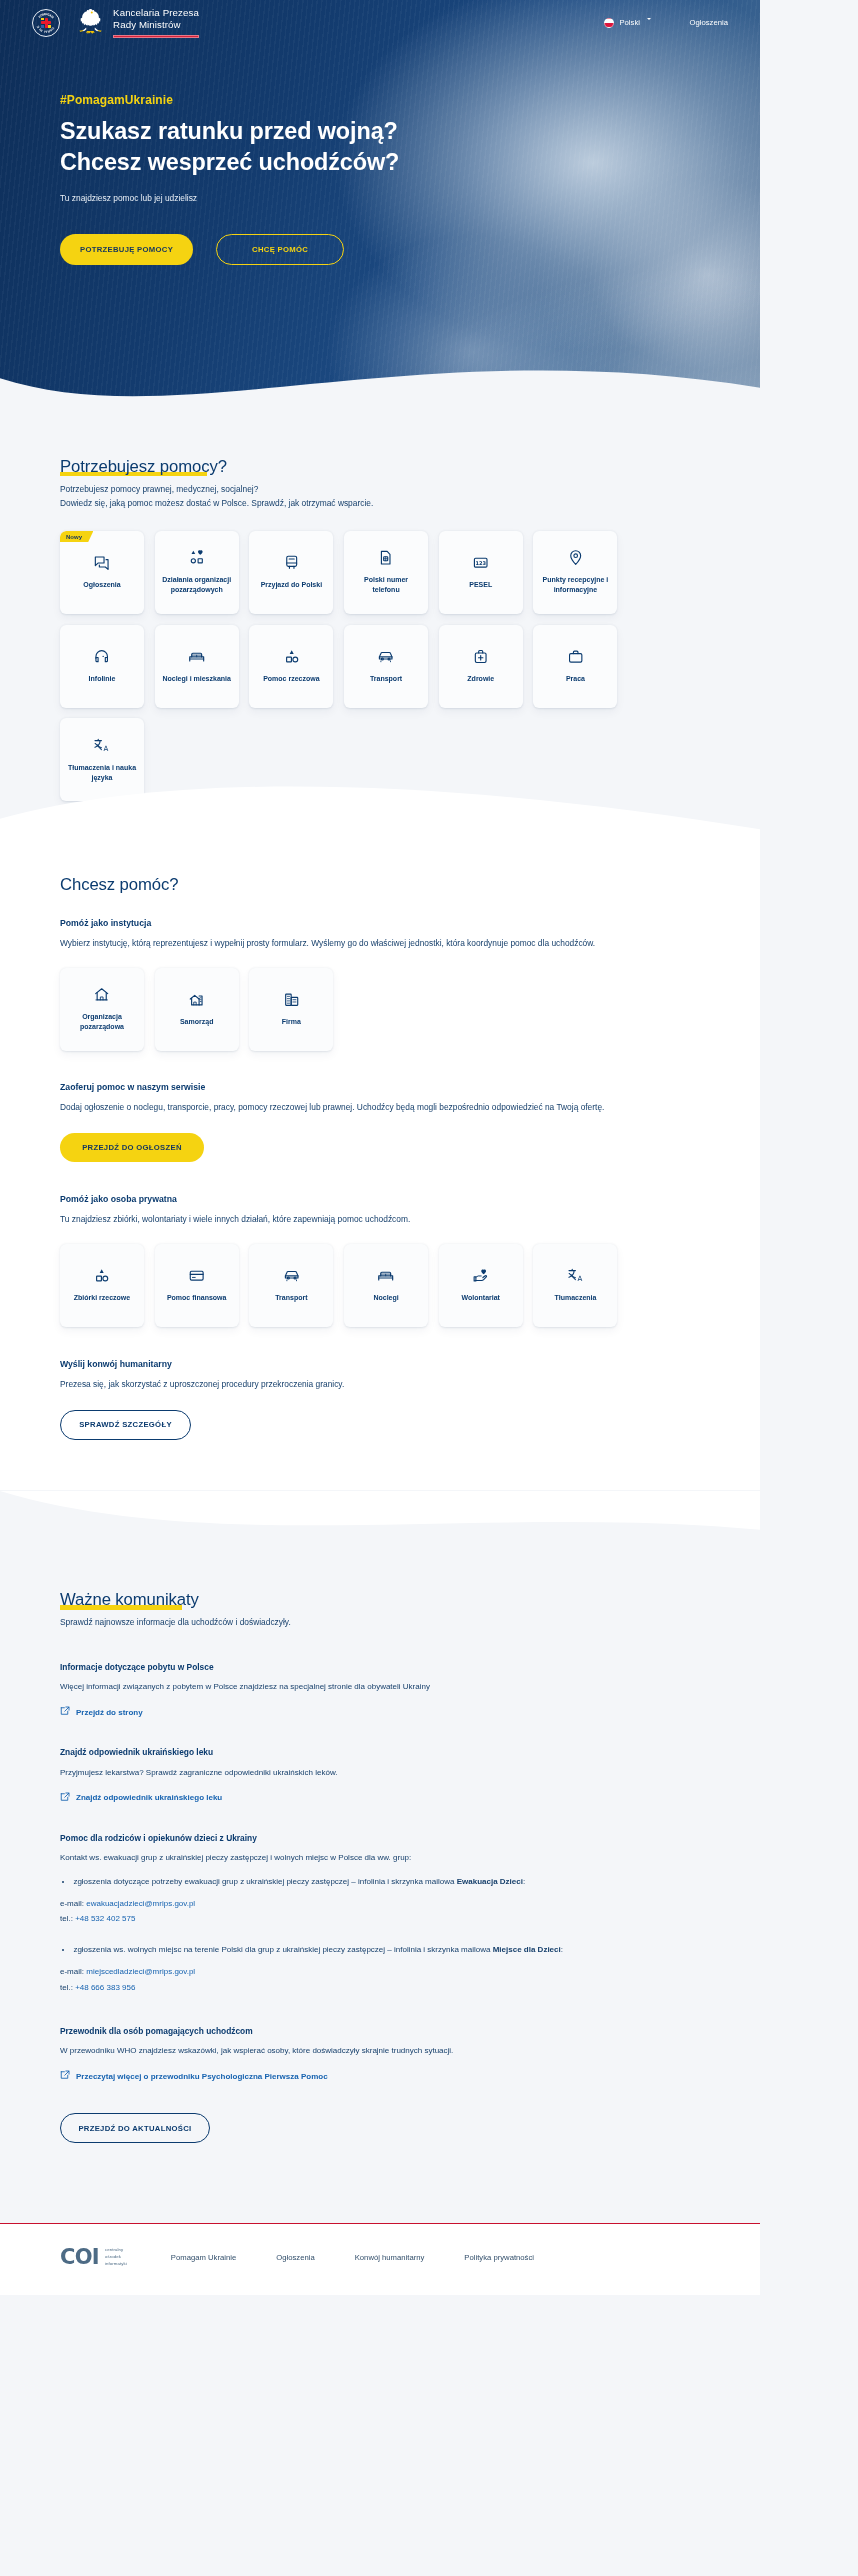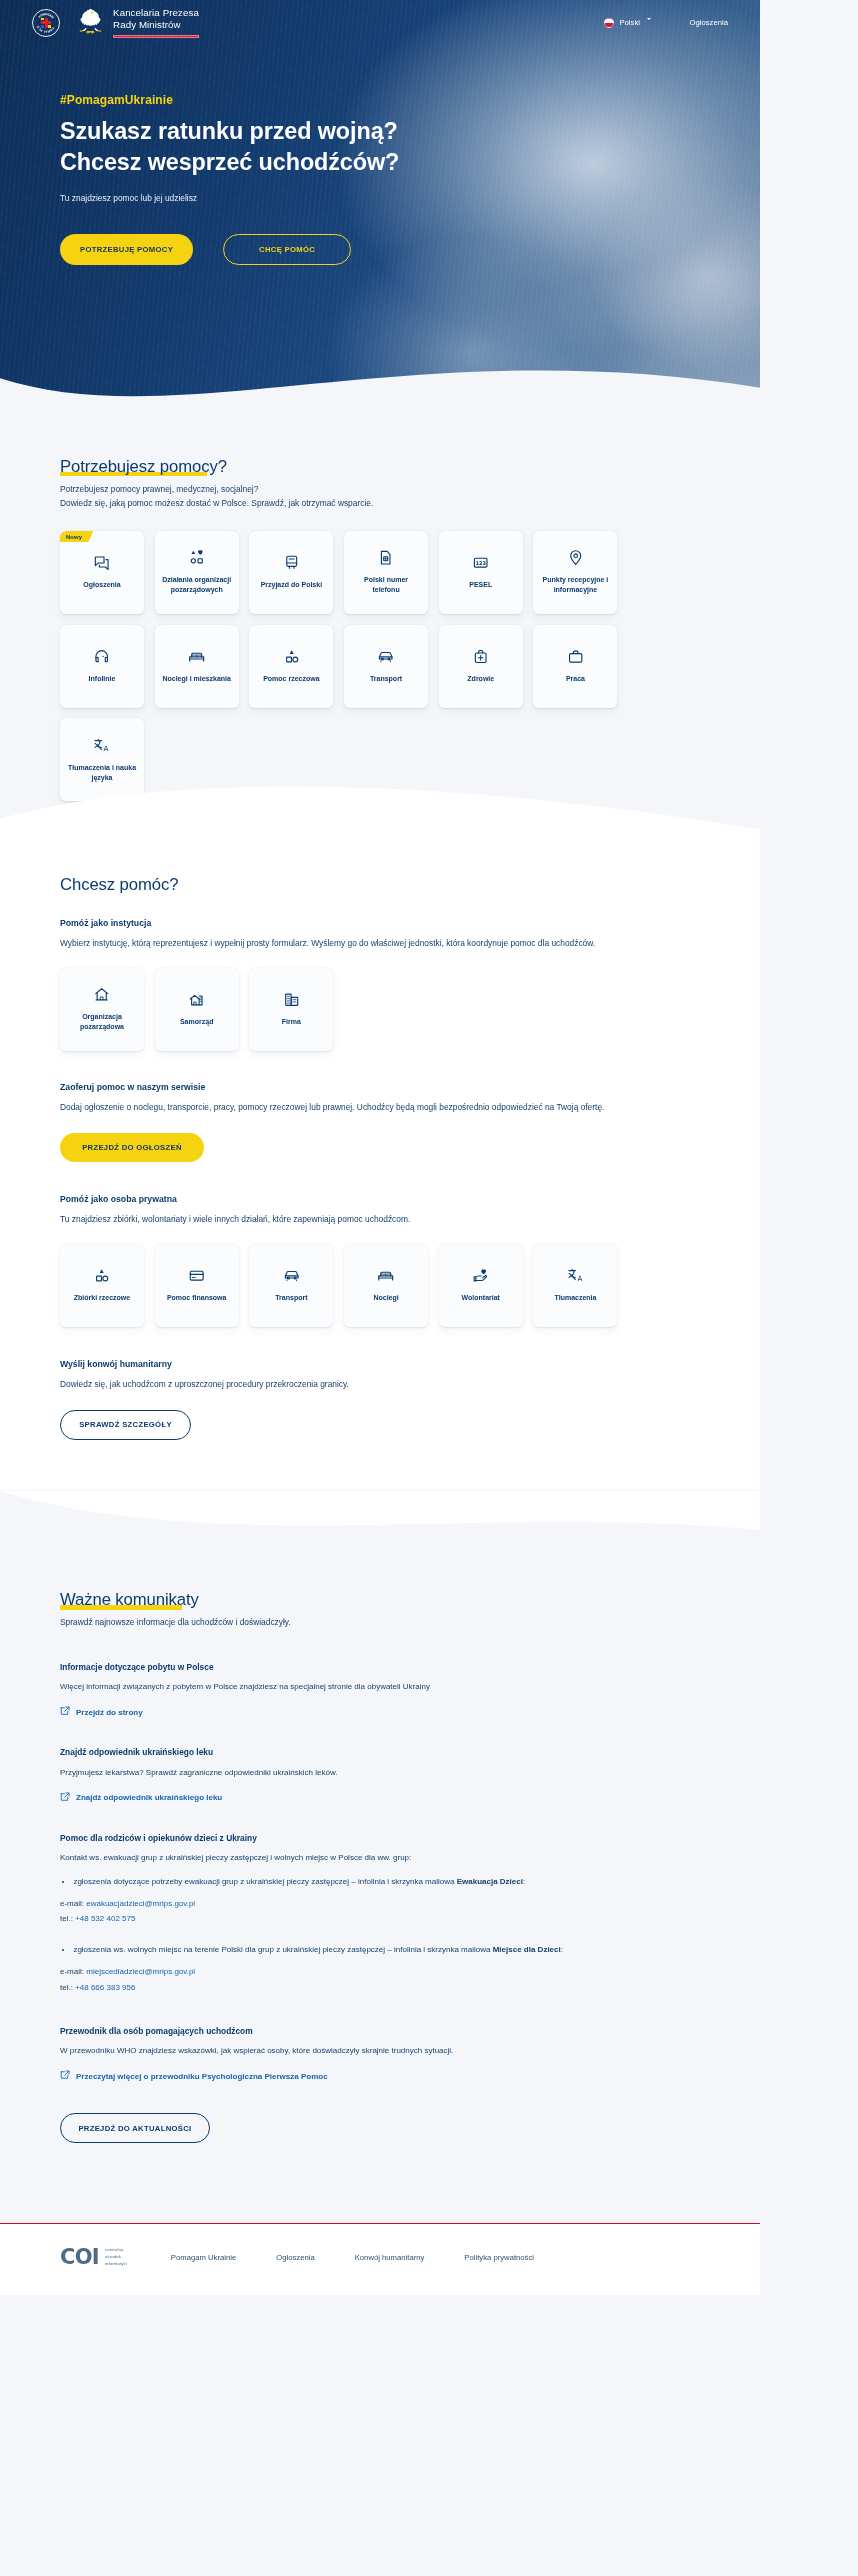--- a/index.html
+++ b/index.html
@@ -52,21 +52,21 @@
   .flag{width:10px;height:10px;border-radius:50%;overflow:hidden;
     background:linear-gradient(to bottom,#fff 0 50%,#dc143c 50% 100%);border:0.3px solid rgba(255,255,255,.5);flex:0 0 auto}
   .caret{width:0;height:0;border-left:2.4px solid transparent;border-right:2.4px solid transparent;
     border-top:2.9px solid #fff;margin-left:1.3px}
   .nav-link{color:#fff;font-size:7.7px;text-decoration:none;cursor:pointer}
 
   .hero-inner{position:relative;z-index:4;padding:48px 0 0 60px;max-width:575px}
   .tag{color:#f5d311;font-size:12px;font-weight:700;letter-spacing:0.1px}
   .hero-h1{color:#fff;font-size:23.4px;font-weight:700;line-height:1.32;margin-top:9.4px;letter-spacing:-0.1px}
   .hero-sub{color:#eaf0f7;font-size:8.4px;margin-top:14.7px}
-  .hero-btns{display:flex;gap:30px;margin-top:31px}
+  .hero-btns{display:flex;gap:23px;margin-top:31px}
   .btn{border-radius:668px;font-size:7.7px;font-weight:700;letter-spacing:0.3px;cursor:pointer;
     display:inline-flex;align-items:center;justify-content:center;text-align:center;white-space:nowrap}
   .btn-solid{background:#f5d311;color:#14365f;border:none;padding:10px 20px;min-width:128px}
   .btn-ghost-y{background:transparent;color:#f5d311;border:0.9px solid #f5d311;padding:10px 20px;min-width:128px}
 
   
   .sect{padding:0 60px}
   .sec-h2{font-size:16.7px;font-weight:400;color:#0b3b6f;display:inline-block;position:relative;letter-spacing:-0.1px}
   .sec-h2 .hl{position:absolute;left:0;bottom:0.7px;height:4.7px;width:88%;background:#f5d311;z-index:-1}
   .sec-lead{font-size:8.4px;line-height:1.72;color:#17406c;margin-top:5px}
@@ -473,21 +473,21 @@
                   <text x="19.4" y="21.4" font-size="10.6" font-family="DejaVu Sans, sans-serif" text-anchor="middle" fill="#0b3b6f" stroke="none">A</text>
                 </svg>
               </span>
               <span class="lbl">Tłumaczenia</span>
             </div>
           </div>
       </div>
 
       <div style="margin-top:32px;padding-bottom:44px">
         <div class="sub-h3">Wyślij konwój humanitarny</div>
-        <div class="sub-p">Dowiedz się, jak uchodźcom z uproszczonej procedury przekroczenia granicy.</div>
+        <div class="sub-p">Prezesa się, jak skorzystać z uproszczonej procedury przekroczenia granicy.</div>
         <button class="btn btn-ghost-b" style="margin-top:19px">SPRAWDŹ SZCZEGÓŁY</button>
       </div>
     </section>
 
     <div class="wave-bot">
       <svg viewBox="0 0 1284 130" preserveAspectRatio="none">
         <path d="M0,0 C360,96 820,20 1284,58 L1284,0 Z" fill="#ffffff"></path>
       </svg>
     </div>
   </div>

